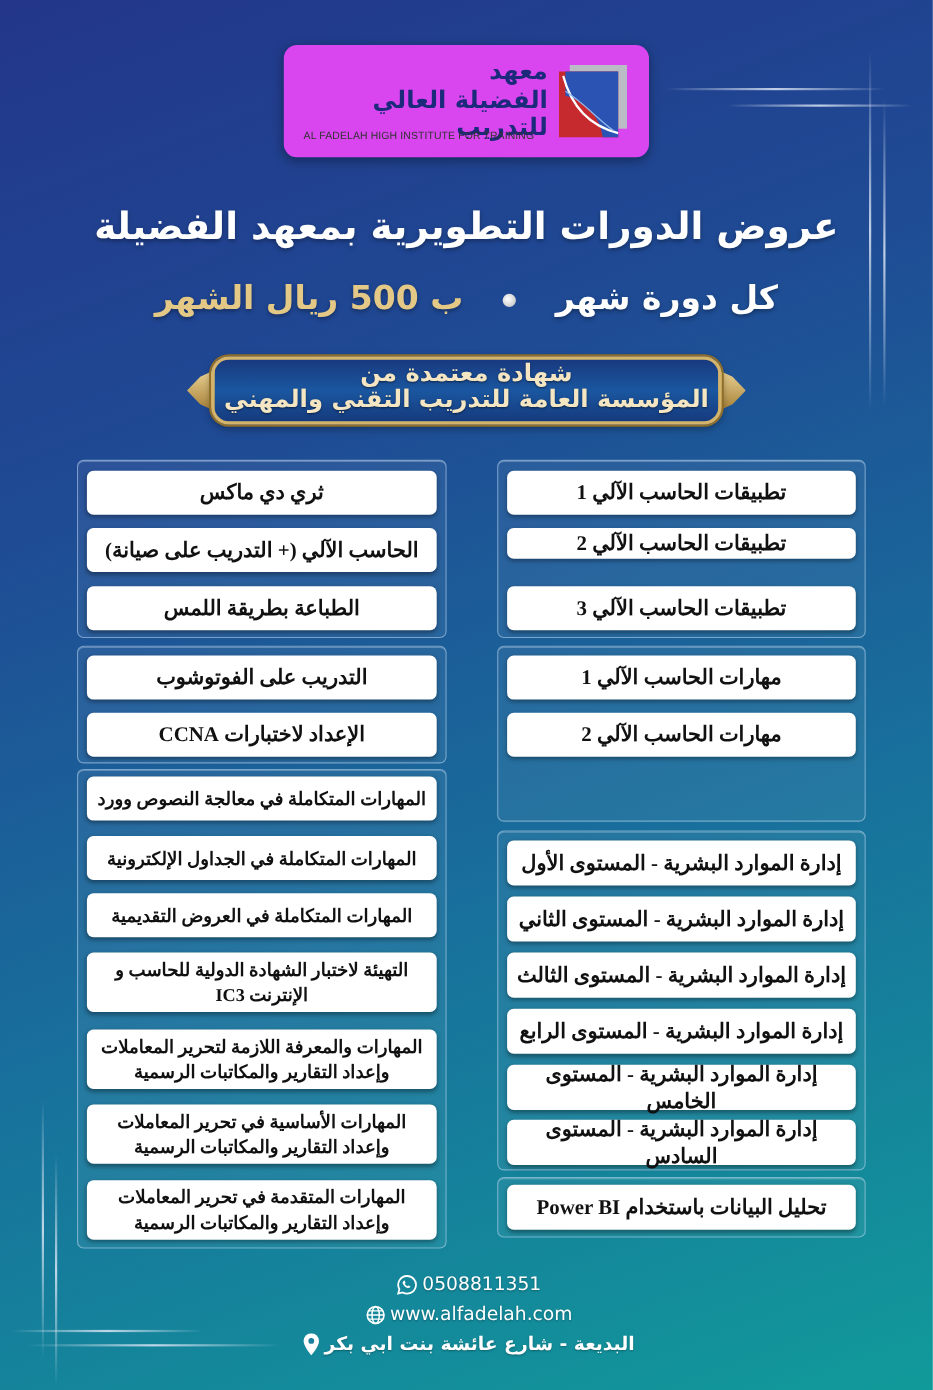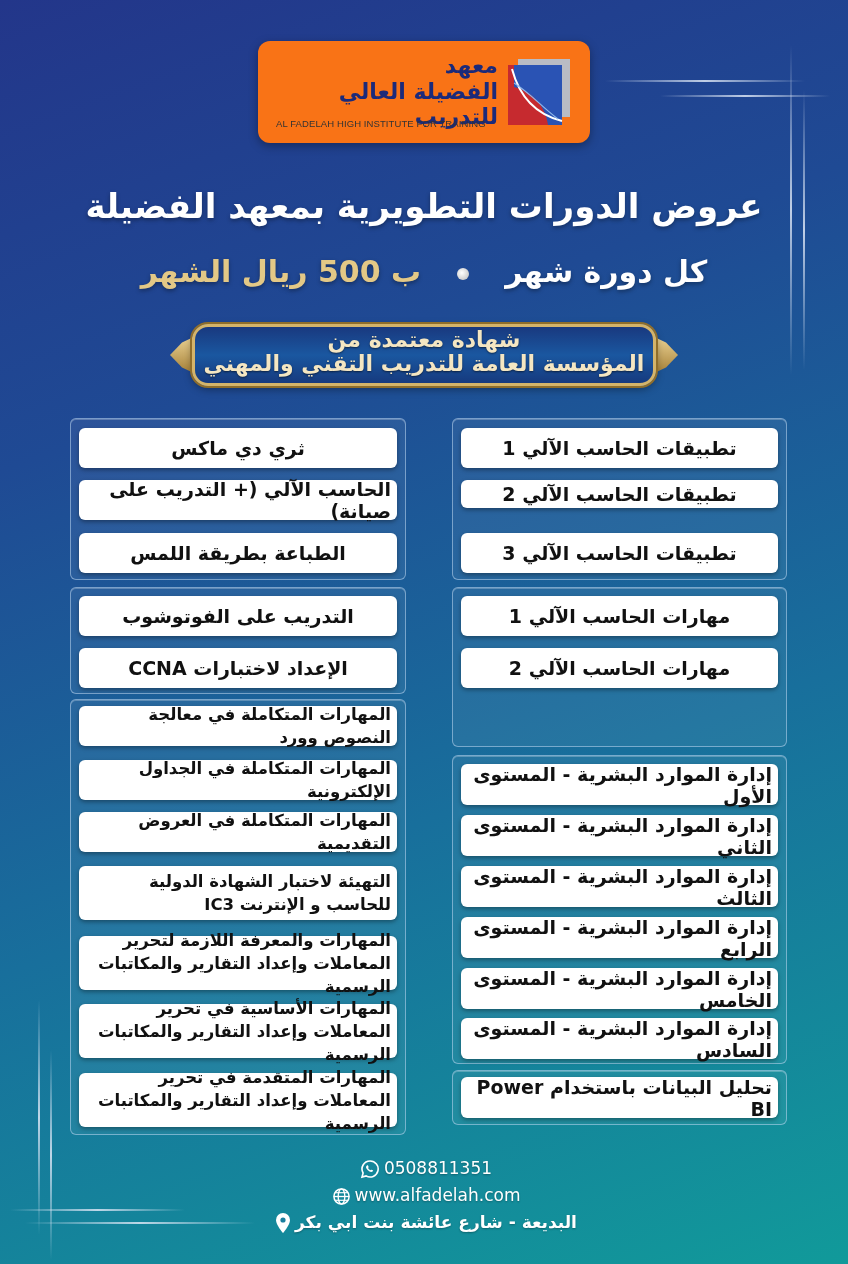--- a/index.html
+++ b/index.html
@@ -8,21 +8,21 @@
     font-family: "DejaVu Sans", sans-serif;
     background: linear-gradient(160deg, #23368a 0%, #1f4a94 30%, #186f9c 62%, #119a9a 100%);
     position: relative;
     color: #111;
   }
   .deco-line { position: absolute; background: linear-gradient(90deg, rgba(255,255,255,0), rgba(220,230,245,0.85), rgba(255,255,255,0)); }
   .deco-v { position: absolute; background: linear-gradient(180deg, rgba(255,255,255,0), rgba(220,230,245,0.85), rgba(255,255,255,0)); width: 2px; }
 
   .logo-card {
     position: absolute; left: 258px; top: 41px; width: 332px; height: 102px;
-    background: #f97316; border-radius: 12px;
+    background: #d946ef; border-radius: 12px;
     box-shadow: 0 3px 10px rgba(0,0,0,0.35);
   }
   .logo-ar1 { position: absolute; right: 92px; top: 12px; font-size: 22px; font-weight: bold; color: #1b2a7a; direction: rtl; }
   .logo-ar2 { position: absolute; right: 92px; top: 38px; font-size: 22px; font-weight: bold; color: #1b2a7a; direction: rtl; padding-left: 14px; }
   .logo-en { position: absolute; left: 18px; top: 77px; font-size: 9.5px; color: #333; font-family: "Liberation Sans", sans-serif; letter-spacing: 0.1px; }
   .logo-mark { position: absolute; right: 20px; top: 18px; width: 62px; height: 66px; }
 
   .title { position: absolute; left: 0; width: 848px; top: 186px; text-align: center; font-size: 34px; font-weight: bold; color: #fff; direction: rtl; text-shadow: 0 2px 4px rgba(0,0,0,0.35); }
   .subtitle { position: absolute; left: 0; width: 848px; top: 254px; text-align: center; direction: rtl; font-size: 30px; font-weight: bold; text-shadow: 0 2px 4px rgba(0,0,0,0.35); }
   .subtitle .white { color: #fff; }
@@ -46,23 +46,24 @@
     border: 1px solid rgba(190,215,240,0.55);
     border-radius: 6px;
     background: rgba(255,255,255,0.06);
     box-shadow: inset 0 1px 0 rgba(255,255,255,0.25);
   }
   .card {
     position: absolute; left: 8px; right: 8px;
     background: #fff; border-radius: 6px;
     box-shadow: 0 2px 4px rgba(0,0,0,0.35);
     display: flex; align-items: center; justify-content: center;
-    direction: rtl; text-align: right;
+    direction: rtl; text-align: center;
     font-weight: bold; color: #111;
     padding: 0 6px;
+    font-family: Liberation Serif, serif;
   }
   .card.big { font-size: 19px; }
   .card.mid { font-size: 16.5px; line-height: 23px; }
 
   .contact { position: absolute; left: 0; width: 848px; text-align: center; color: #fff; font-size: 17px; text-shadow: 0 1px 2px rgba(0,0,0,0.3); }
   .contact .ico { display: inline-block; vertical-align: middle; margin: 0 4px; }
 </style>
 </head>
 <body>
 

